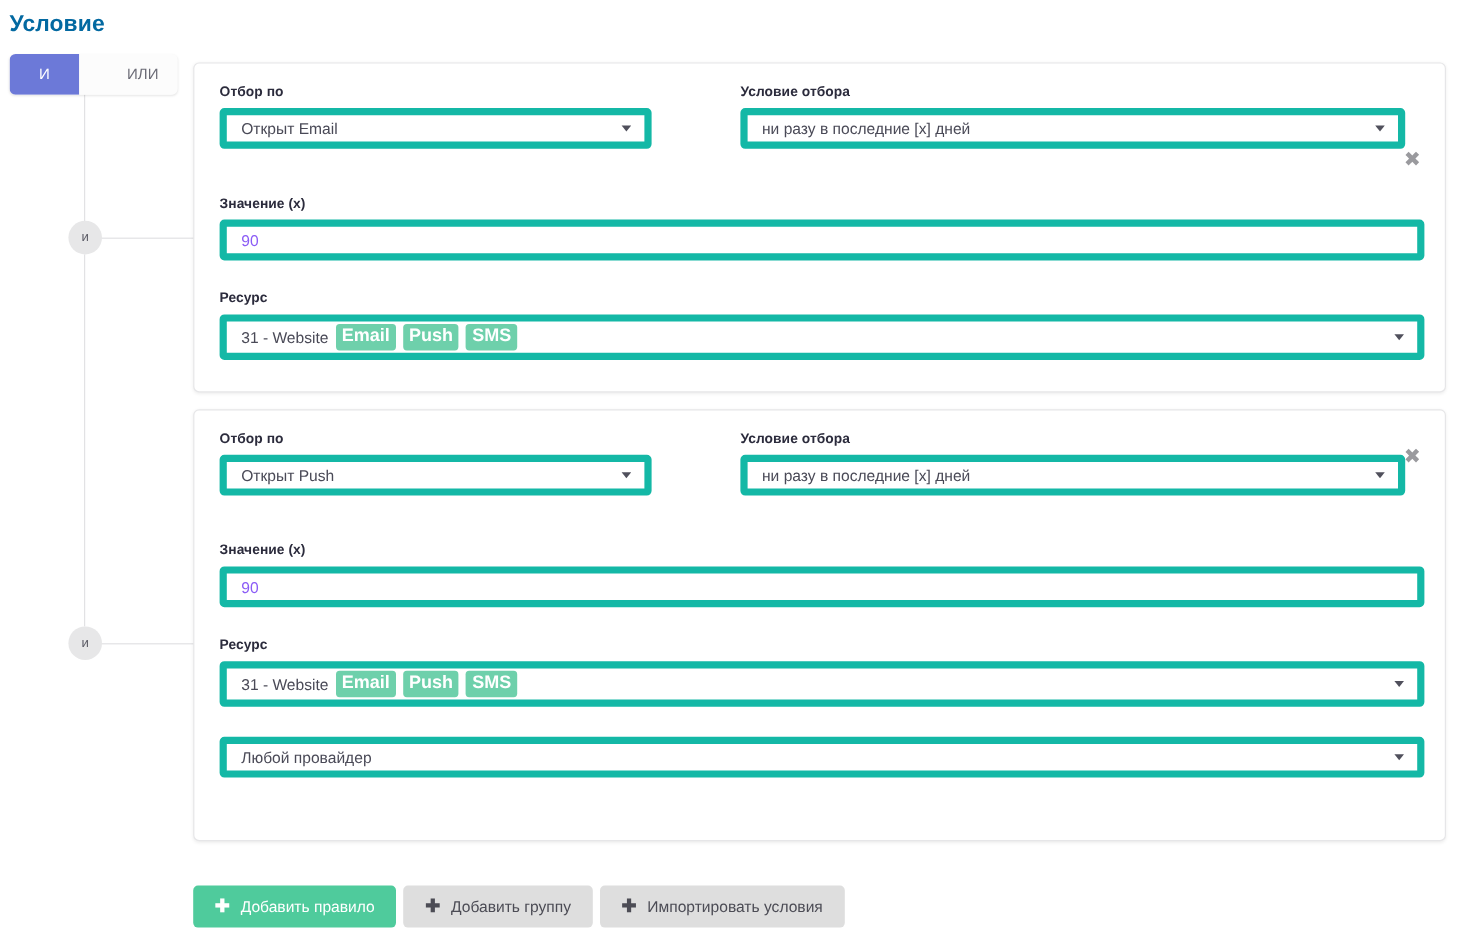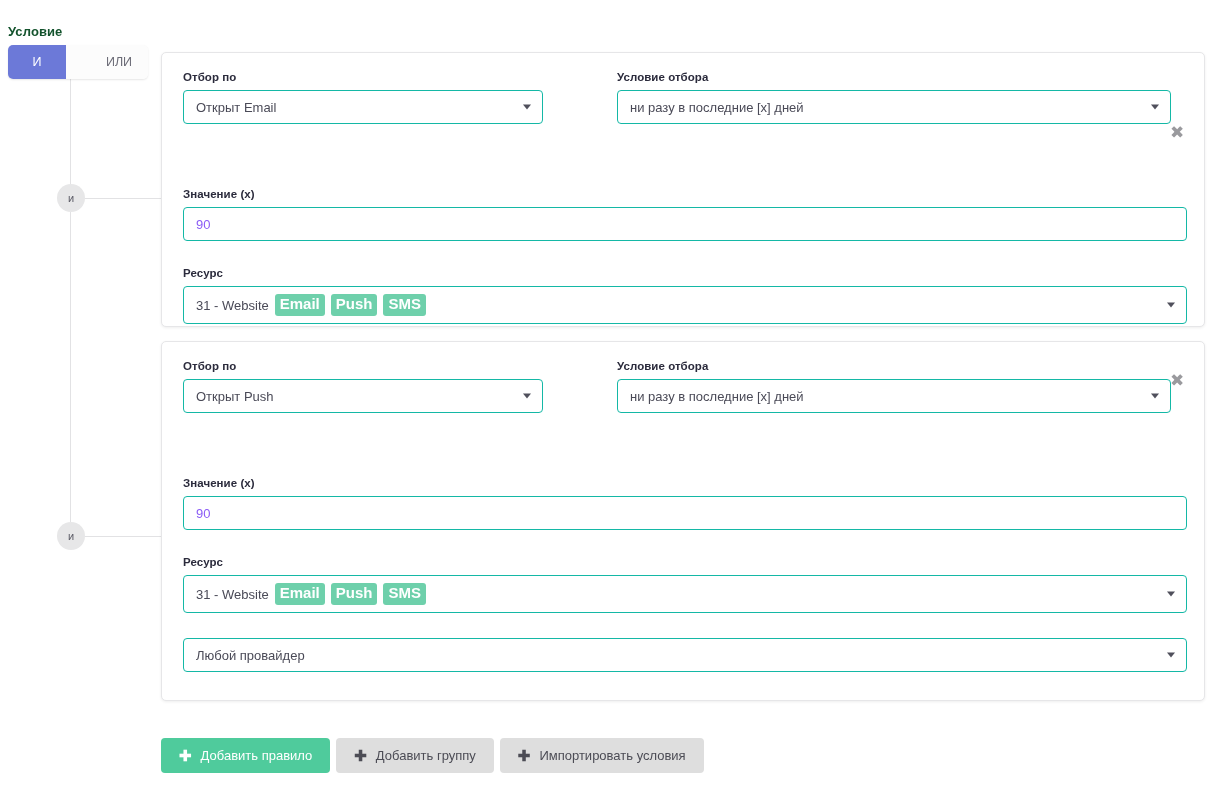--- a/index.html
+++ b/index.html
@@ -13,24 +13,24 @@
     height: 787px;
     overflow: hidden;
     position: relative;
     color: #32325d;
   }
 
   
   .page-title {
     position: absolute;
     left: 8px;
-    top: 24px;
-    font-size: 13px;
+    top: 10px;
+    font-size: 19px;
     font-weight: bold;
-    color: #14532d;
+    color: #0369a1;
     letter-spacing: 0.1px;
   }
 
   
   .logic-toggle {
     position: absolute;
     left: 8px;
     top: 45px;
     width: 140px;
     height: 34px;
@@ -114,21 +114,21 @@
     font-size: 11.5px;
     font-weight: bold;
     color: #2b2b3c;
     margin-bottom: 7px;
     letter-spacing: 0.05px;
   }
 
   .control {
     position: relative;
     height: 34px;
-    border: 1px solid #14b8a6;
+    border: 6px solid #14b8a6;
     border-radius: 4px;
     background: #ffffff;
     display: flex;
     align-items: center;
     padding: 0 12px;
     box-sizing: border-box;
     font-size: 13px;
     color: #4a4a57;
     cursor: pointer;
     white-space: nowrap;
@@ -177,21 +177,21 @@
     user-select: none;
   }
 
   
   .row2 {
     display: flex;
     gap: 26px;
   }
   .col-a { width: 360px; }
   .col-b { width: 554px; margin-left: 48px; }
-  .full  { width: 1004px; margin-top: 24px; }
+  .full  { width: 1004px; }
 
   
   .actions {
     position: absolute;
     left: 161px;
     top: 738px;
     display: flex;
     gap: 6px;
     z-index: 2;
   }

